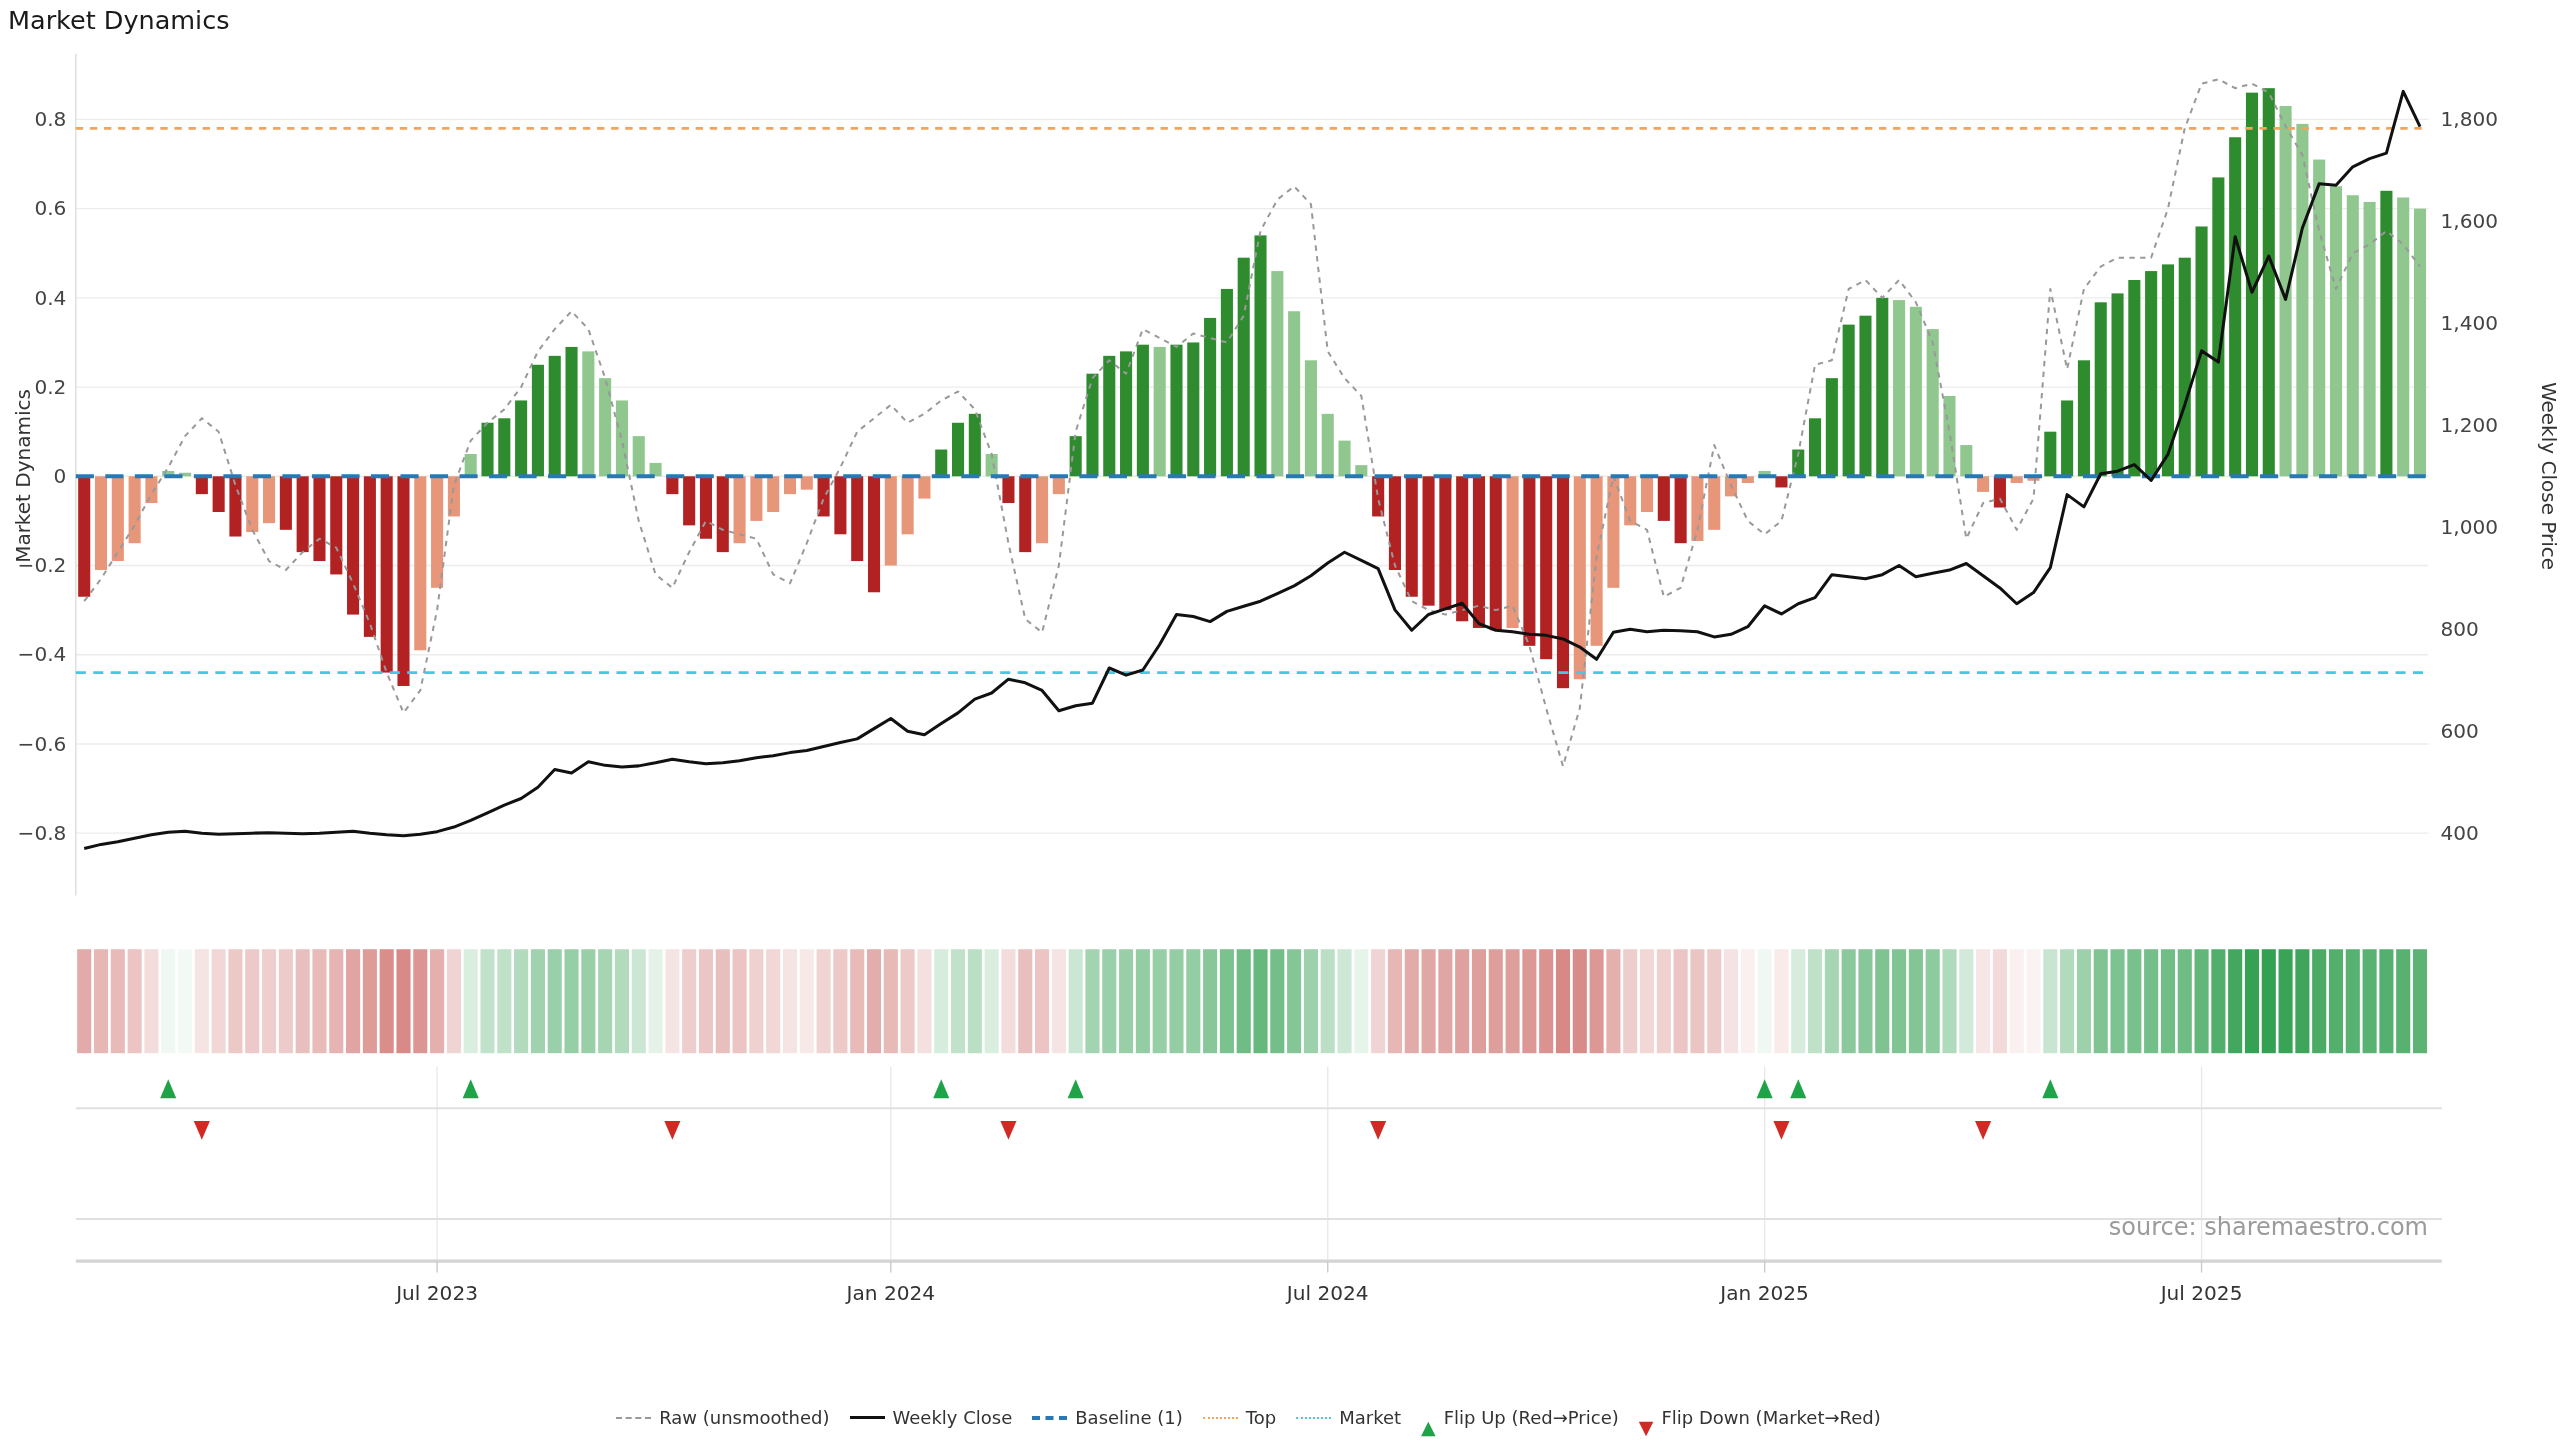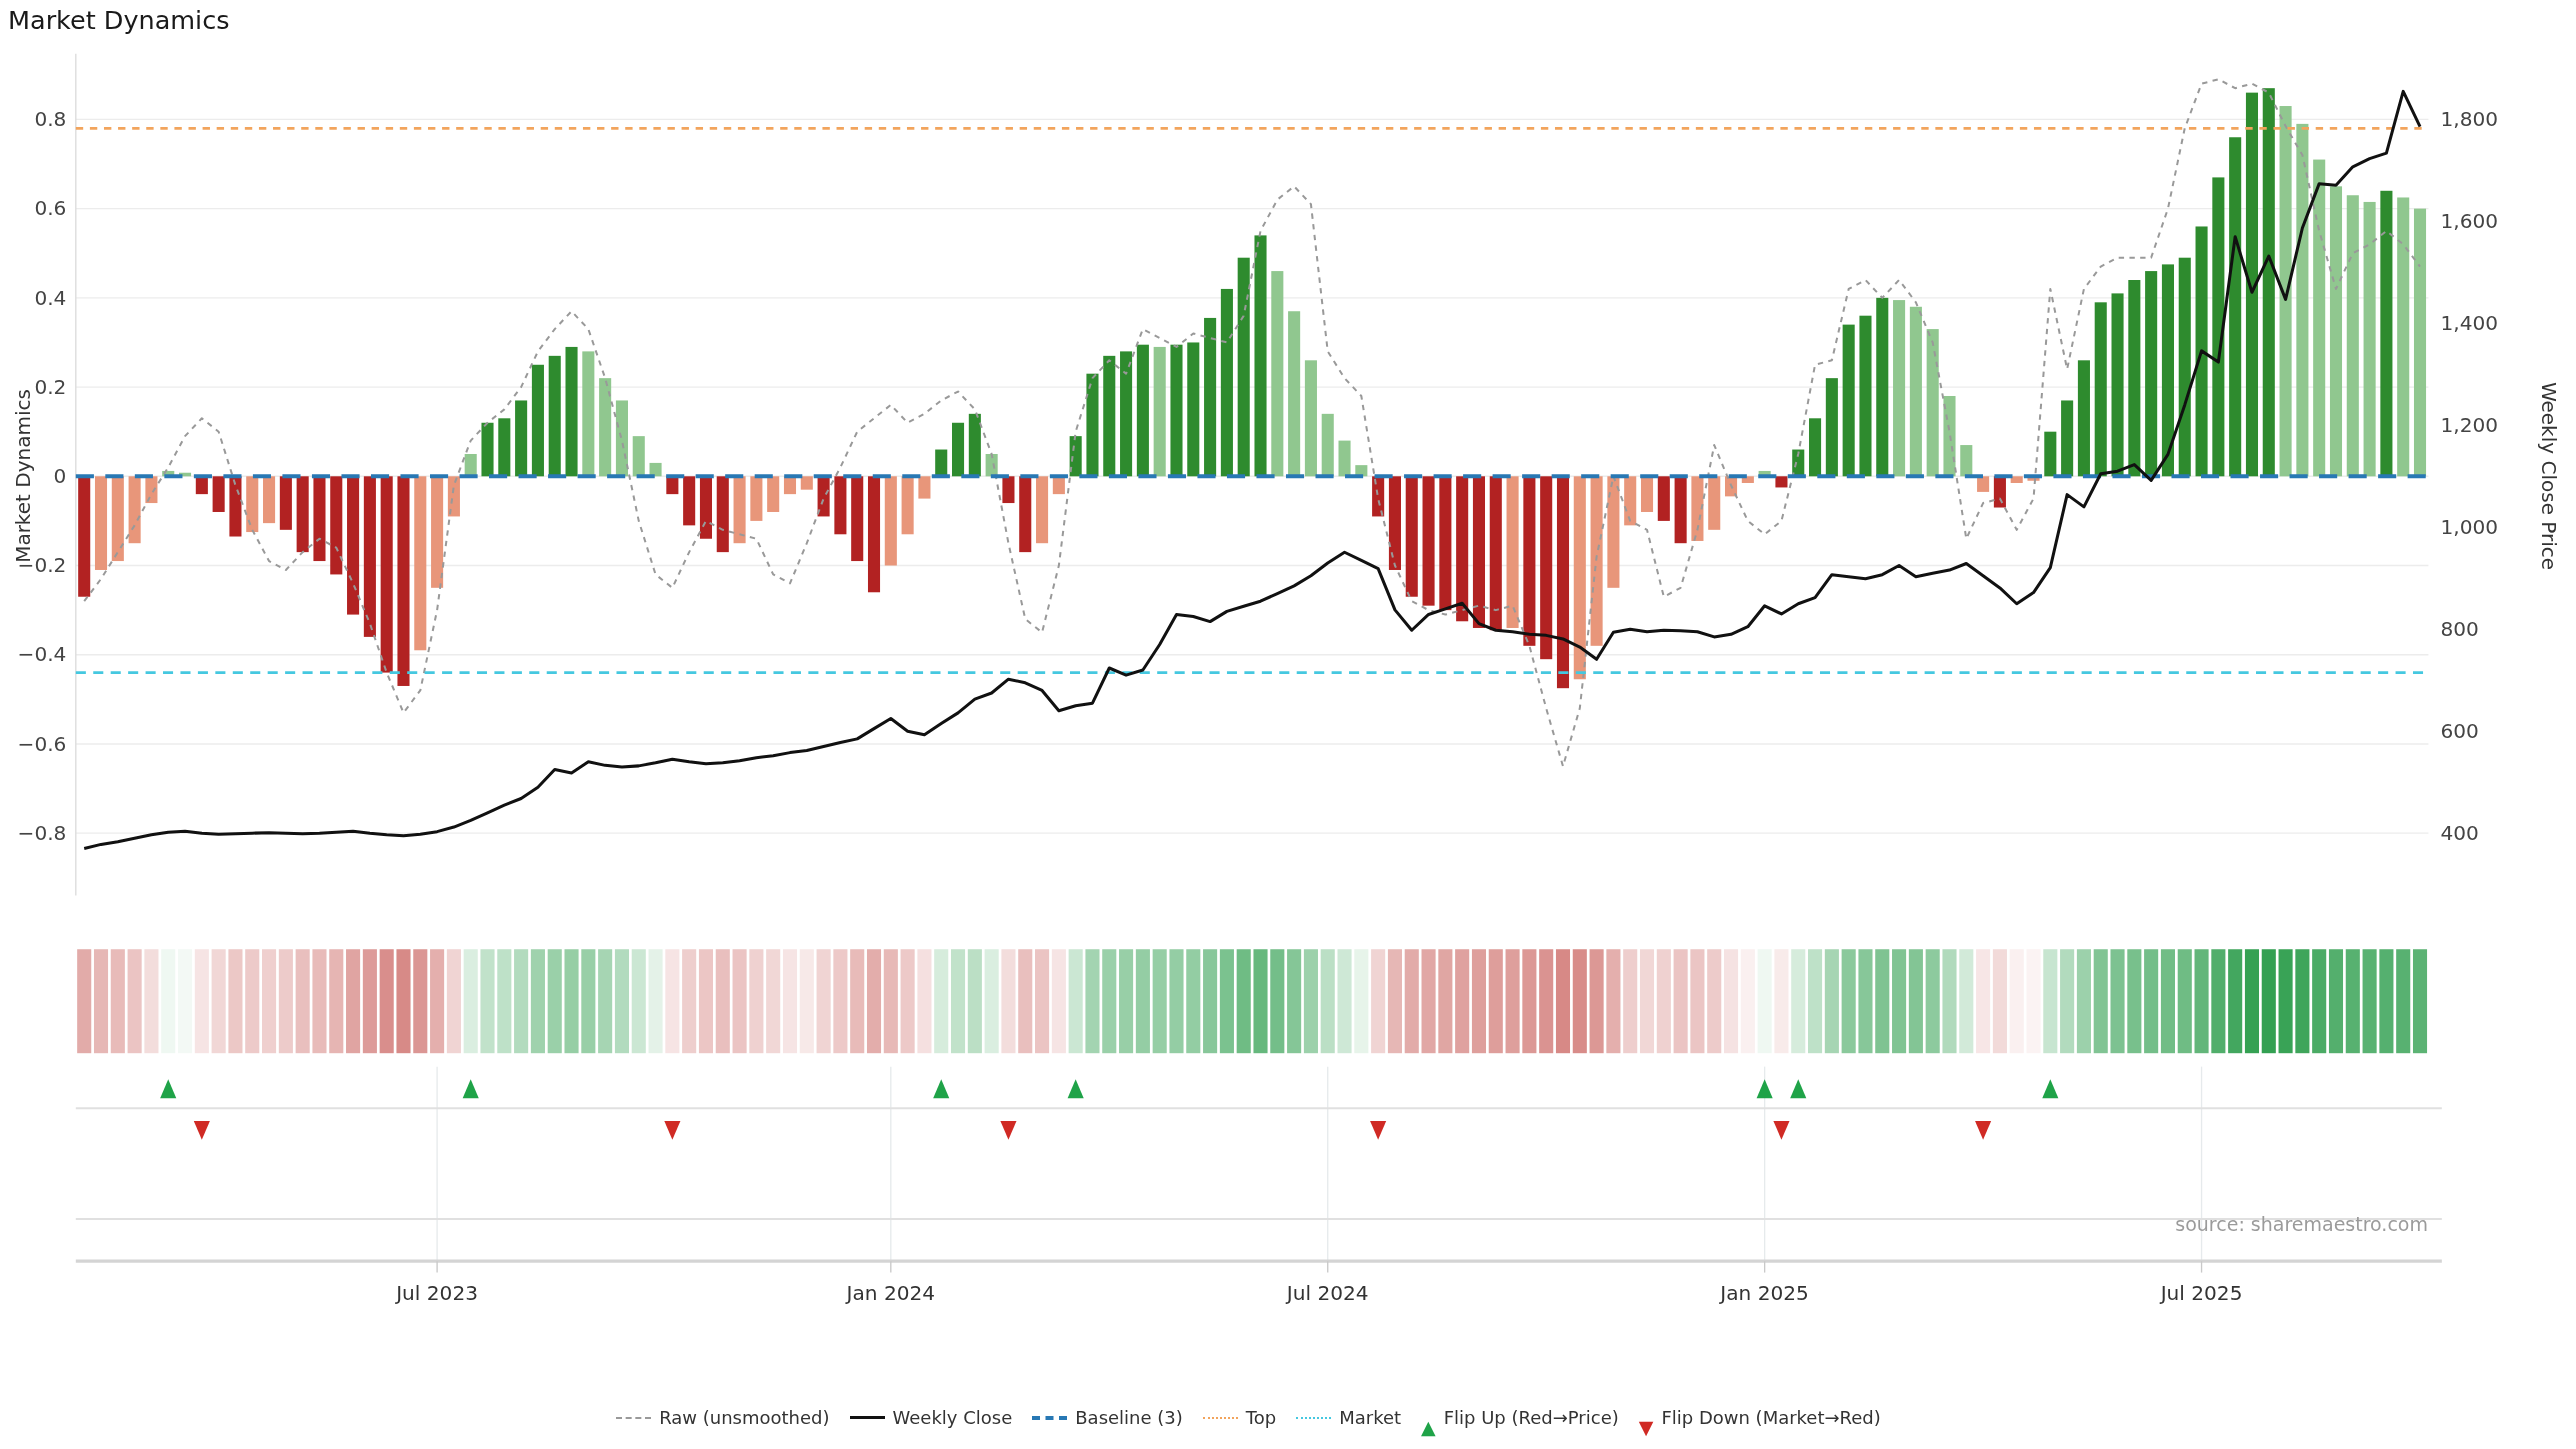--- a/index.html
+++ b/index.html
@@ -3,21 +3,21 @@
 <meta charset="utf-8">
 <style>
   html,body{margin:0;padding:0;background:#ffffff;}
   body{width:2576px;height:1449px;overflow:hidden;position:relative;
        font-family:"DejaVu Sans","Liberation Sans",sans-serif;}
   #page-title{position:absolute;left:8px;top:5.4px;font-size:25.5px;color:#1a1a1a;font-weight:500;}
   .yaxis-title{position:absolute;white-space:nowrap;font-size:20px;color:#333;}
   #left-axis-title{left:23px;top:476px;transform:translate(-50%,-50%) rotate(-90deg);}
   #right-axis-title{left:2549px;top:476px;transform:translate(-50%,-50%) rotate(90deg);}
   #chart-svg{position:absolute;left:0;top:0;}
-  #source-note{position:absolute;right:148px;top:1213px;font-size:19px;color:#9b9b9b;}
+  #source-note{position:absolute;right:148px;top:1213px;font-size:24px;color:#9b9b9b;}
   #legend{position:absolute;left:0;top:1407px;width:2497px;display:flex;justify-content:center;
           align-items:center;gap:20px;font-size:18px;color:#333;}
   .legend-item{display:flex;align-items:center;gap:8px;white-space:nowrap;}
   .lg-sample{display:inline-block;width:35px;height:0;}
   .lg-tri{font-size:19px;line-height:19px;width:auto;}
 </style>
 </head>
 <body>
 
 <div id="page-title">Market Dynamics</div>
@@ -375,21 +375,21 @@
     <span class="legend-item">
       <span class="lg-sample" style="border-top: 2.7px dashed rgb(153, 153, 153);"></span>
       <span>Raw (unsmoothed)</span>
     </span>
     <span class="legend-item">
       <span class="lg-sample" style="border-top: 3.4px solid rgb(17, 17, 17);"></span>
       <span>Weekly Close</span>
     </span>
     <span class="legend-item">
       <span class="lg-sample" style="border-top: 4px dashed rgb(40, 120, 180);"></span>
-      <span>Baseline (3)</span>
+      <span>Baseline (1)</span>
     </span>
     <span class="legend-item">
       <span class="lg-sample" style="border-top: 2.7px dotted rgb(242, 164, 92);"></span>
       <span>Top</span>
     </span>
     <span class="legend-item">
       <span class="lg-sample" style="border-top: 2.7px dotted rgb(69, 200, 224);"></span>
       <span>Market</span>
     </span>
     <span class="legend-item">

